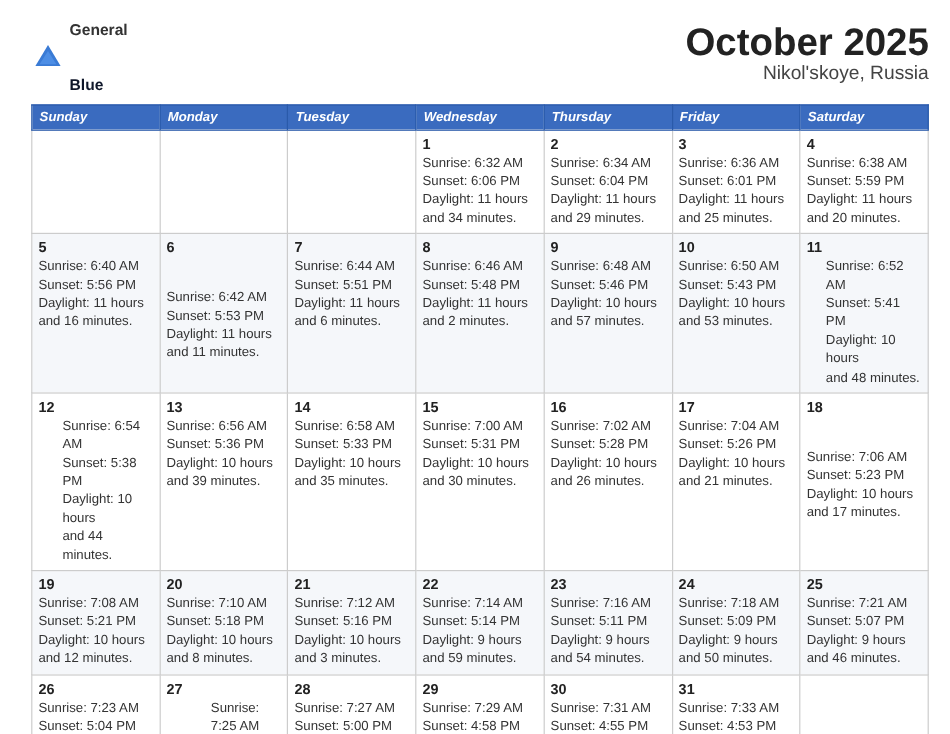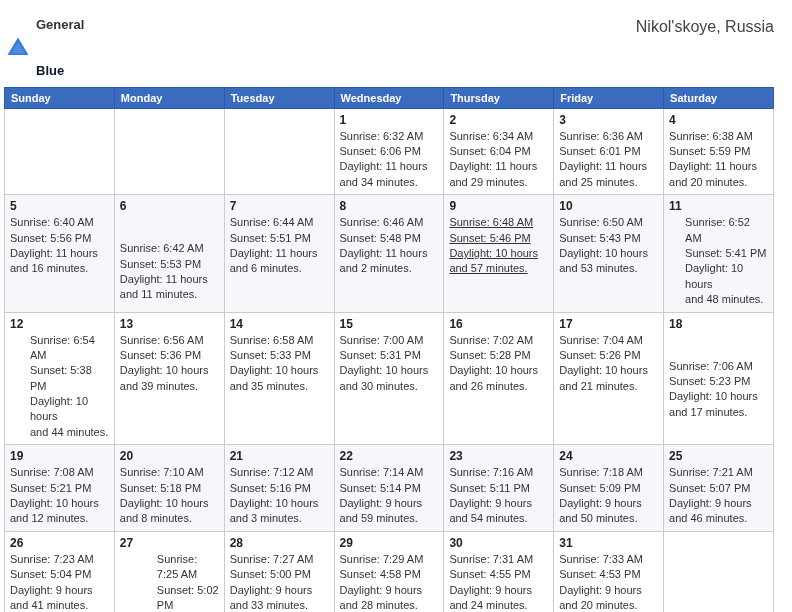--- a/index.html
+++ b/index.html
@@ -6,21 +6,21 @@
     body {
       font-family: Arial, sans-serif;
       background: #fff;
       width: 792px;
       height: 612px;
       overflow: hidden;
     }
     .page {
       width: 792px;
       height: 596px;
-      padding: 18px 18px 10px 4px;
+      padding: 18px 18px 10px 26px;
       display: flex;
       flex-direction: column;
     }
     .header {
       display: flex;
       justify-content: space-between;
       align-items: flex-start;
       margin-bottom: 8px;
     }
     .logo {
@@ -90,38 +90,39 @@
     .day-info {
       font-size: 11px;
       color: #333;
       line-height: 1.4;
     }
     .empty-cell {
       background: #f9f9f9;
     }
     tr:nth-child(even) td { background: #f5f7fa; }
     tr:nth-child(odd) td { background: #ffffff; }
-    .calendar thead tr th { background-color: #3a6bbf; }
+    .calendar thead tr th { background-color: #3a6bbf; font-style: italic; }
   </style>
 </head>
 <body>
 
 <div class="page">
   <div class="header">
     <div class="logo">
       <svg class="logo-icon" viewBox="0 0 40 40">
         <polygon points="20,5 35,30 5,30" fill="#3a7bd5"></polygon>
         <polygon points="20,12 30,28 10,28" fill="#5a9bf0" opacity="0.6"></polygon>
       </svg>
       <div class="logo-text">
         <span>General</span>
         <span>Blue</span>
       </div>
     </div>
     <div class="title-block">
+      <h1>October 2025</h1>
       <h2>Nikol'skoye, Russia</h2>
     </div>
   </div>
 
   <table class="calendar">
     <thead>
       <tr>
       <th>Sunday</th>
           <th>Monday</th>
           <th>Tuesday</th>
@@ -189,21 +190,21 @@
           </td>
           <td>
             <span class="day-number">8</span>
             <div class="day-info" style="white-space: pre-line;">Sunrise: 6:46 AM
 Sunset: 5:48 PM
 Daylight: 11 hours
 and 2 minutes.</div>
           </td>
           <td>
             <span class="day-number">9</span>
-            <div class="day-info" style="white-space: pre-line; text-decoration: underline;">Sunrise: 6:48 AM
+            <div class="day-info" style="white-space: pre-line;">Sunrise: 6:48 AM
 Sunset: 5:46 PM
 Daylight: 10 hours
 and 57 minutes.</div>
           </td>
           <td>
             <span class="day-number">10</span>
             <div class="day-info" style="white-space: pre-line;">Sunrise: 6:50 AM
 Sunset: 5:43 PM
 Daylight: 10 hours
 and 53 minutes.</div>

